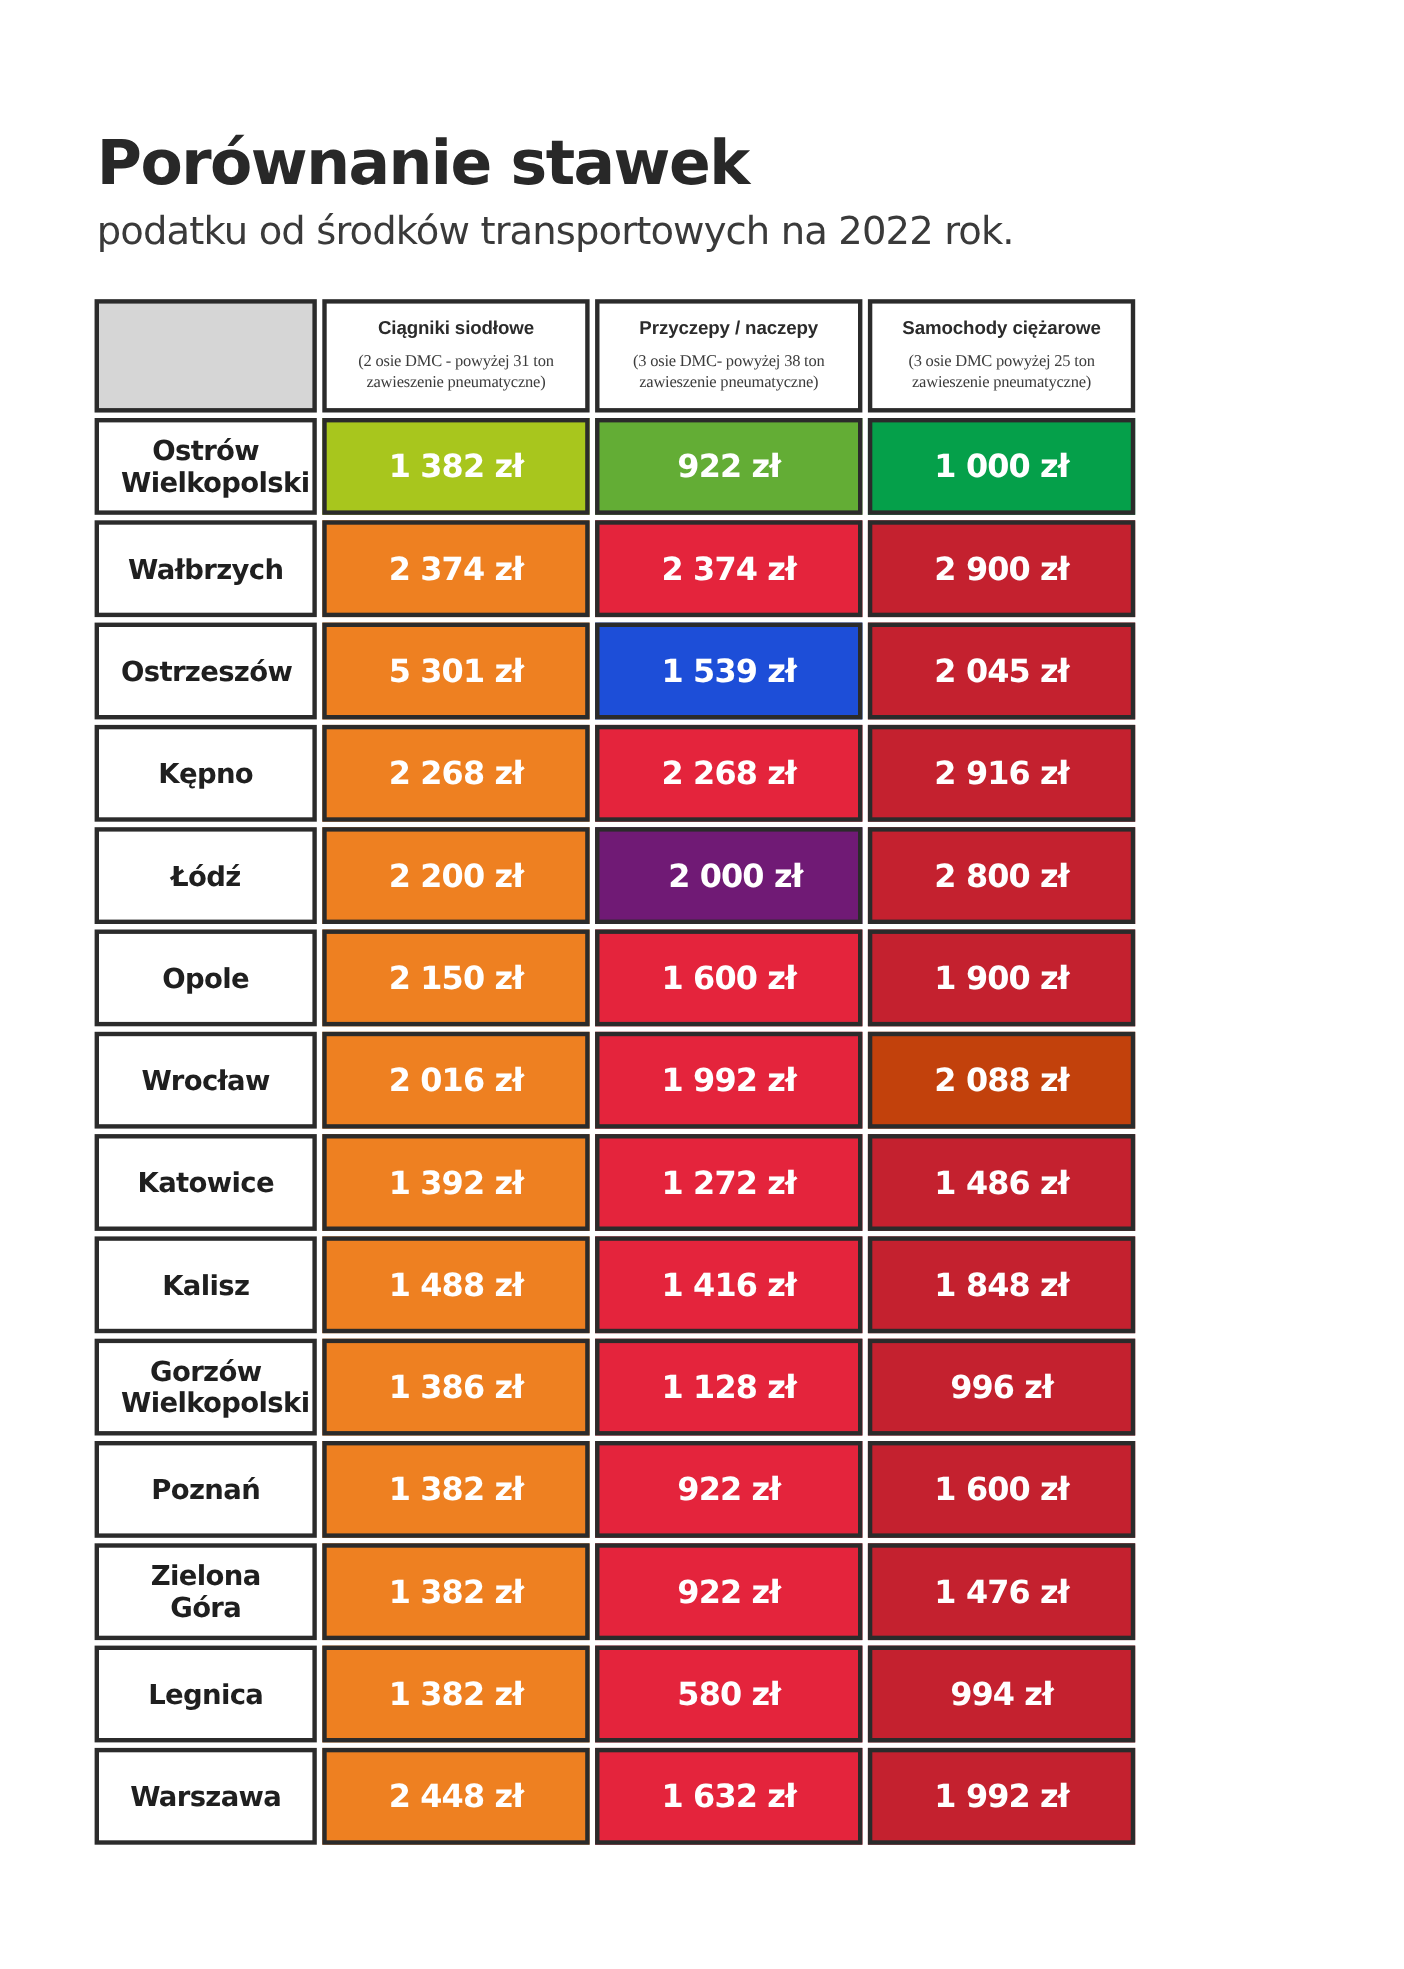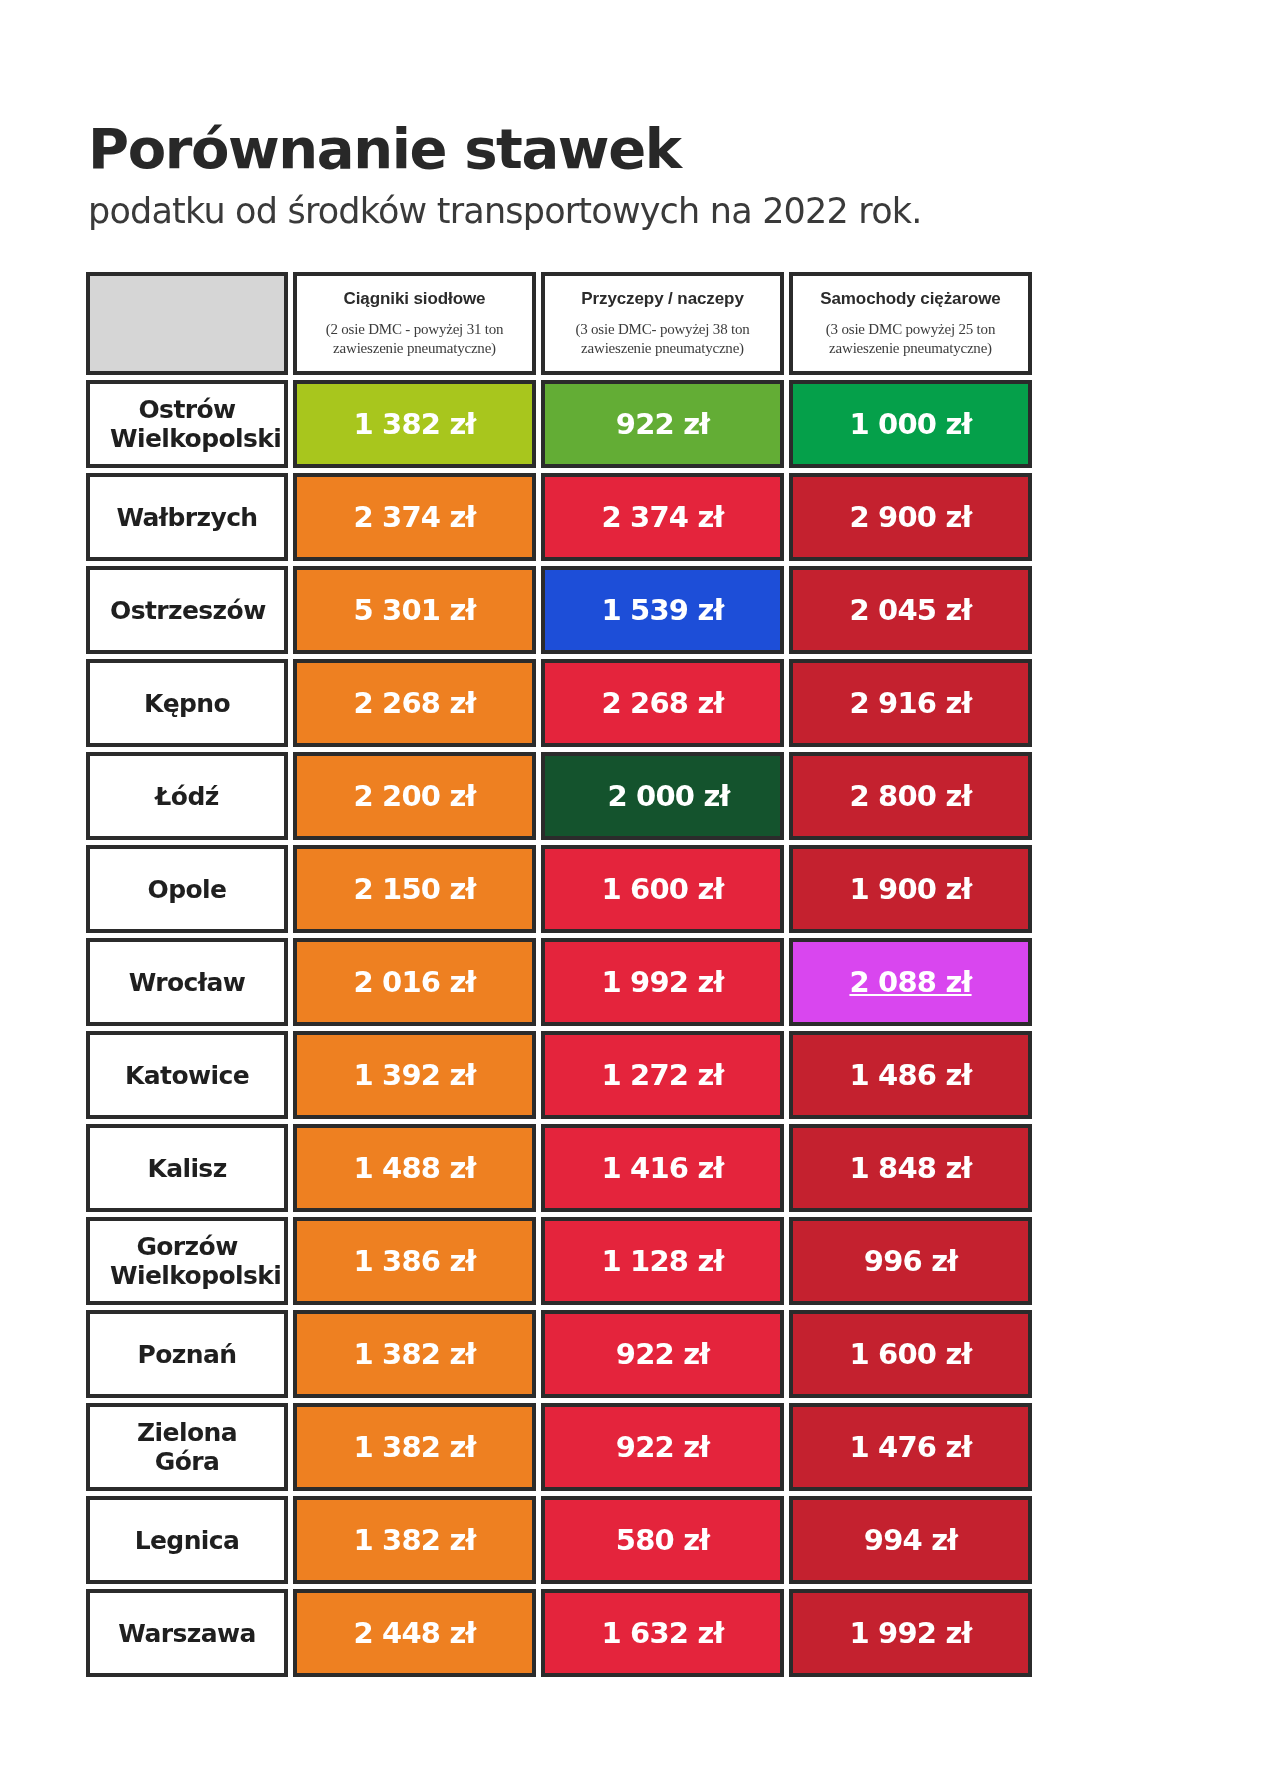--- a/index.html
+++ b/index.html
@@ -184,34 +184,34 @@
           </tr>
           <tr>
             <td class="city">Kępno</td>
             <td class="val" style="background: rgb(238, 128, 33);">2 268 zł</td>
             <td class="val" style="background: rgb(228, 36, 60);">2 268 zł</td>
             <td class="val" style="background: rgb(196, 33, 47);">2 916 zł</td>
           </tr>
           <tr>
             <td class="city">Łódź</td>
             <td class="val" style="background: rgb(238, 128, 33);">2 200 zł</td>
-            <td class="val" style="background: #14532d; padding-left: 16px;">2 000 zł</td>
+            <td class="val" style="background: #701a75; padding-left: 16px;">2 000 zł</td>
             <td class="val" style="background: rgb(196, 33, 47);">2 800 zł</td>
           </tr>
           <tr>
             <td class="city">Opole</td>
             <td class="val" style="background: rgb(238, 128, 33);">2 150 zł</td>
             <td class="val" style="background: rgb(228, 36, 60);">1 600 zł</td>
             <td class="val" style="background: rgb(196, 33, 47);">1 900 zł</td>
           </tr>
           <tr>
             <td class="city">Wrocław</td>
             <td class="val" style="background: rgb(238, 128, 33);">2 016 zł</td>
             <td class="val" style="background: rgb(228, 36, 60);">1 992 zł</td>
-            <td class="val" style="background: #d946ef; text-decoration: underline;">2 088 zł</td>
+            <td class="val" style="background: #c2410c;">2 088 zł</td>
           </tr>
           <tr>
             <td class="city">Katowice</td>
             <td class="val" style="background: rgb(238, 128, 33);">1 392 zł</td>
             <td class="val" style="background: rgb(228, 36, 60);">1 272 zł</td>
             <td class="val" style="background: rgb(196, 33, 47);">1 486 zł</td>
           </tr>
           <tr>
             <td class="city">Kalisz</td>
             <td class="val" style="background: rgb(238, 128, 33);">1 488 zł</td>

